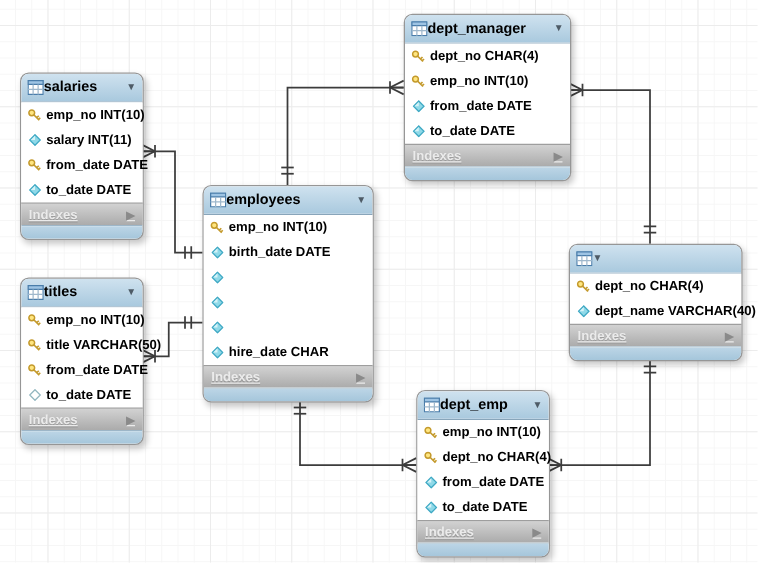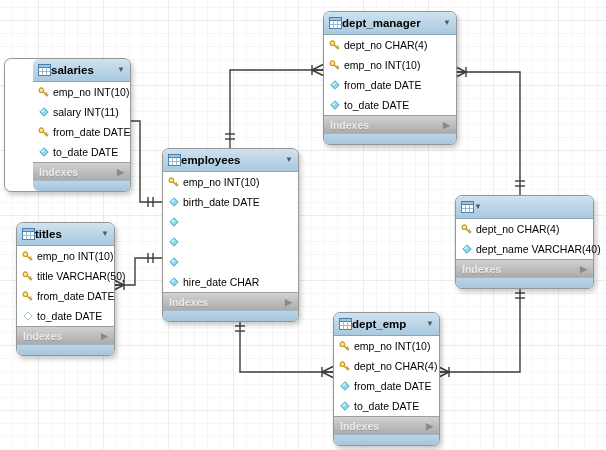--- a/index.html
+++ b/index.html
@@ -44,27 +44,28 @@
     background:linear-gradient(var(--table-header-gradient-top),var(--table-header-gradient-bottom));
     border-bottom:1px solid var(--header-separator);
     border-radius:6px 6px 0 0;
   }
   .ticon{display:inline-flex;flex:0 0 auto;}
   .ttitle{flex:1 1 auto;font-weight:bold;font-size:11.5px;white-space:nowrap;overflow:hidden;}
   .collapse{flex:0 0 auto;font-size:8px;color:#4e5b66;line-height:1;cursor:pointer;}
   .tbody{background:#ffffff;}
   .trow{height:20px;display:flex;align-items:center;gap:4px;padding:0 0 0 5px;white-space:nowrap;}
   .cicon{display:inline-flex;flex:0 0 auto;width:11px;justify-content:center;}
-  .cname{white-space:nowrap;}
+  .cname{white-space:nowrap;font-weight:bold;}
   .tindexes{
     height:17px;display:flex;align-items:center;justify-content:space-between;padding:0 6px;
     background:linear-gradient(var(--indexes-bar-top),var(--indexes-bar-bottom));
     border-top:1px solid #9e9e9e;
     color:var(--indexes-text);font-weight:bold;font-size:10.5px;
     text-shadow:0 1px 0 rgba(0,0,0,0.15);
+    text-decoration:underline;
   }
   .iarrow{color:#8a8a8a;font-size:9px;text-shadow:none;cursor:pointer;}
   .tfooter{
     height:10px;
     background:linear-gradient(var(--footer-gradient-top),var(--footer-gradient-bottom));
     border-top:1px solid #9db6c8;
     border-radius:0 0 6px 6px;
   }
 </style>
 </head>
@@ -120,21 +121,21 @@
       <g>
         <polyline points="520,284 520,372 438,372" fill="none" stroke="#3c3c3c" stroke-width="1.4"></polyline>
         <line x1="525" y1="293" x2="515" y2="293" stroke="#3c3c3c" stroke-width="1.4"></line>
         <line x1="525" y1="298" x2="515" y2="298" stroke="#3c3c3c" stroke-width="1.4"></line>
         <line x1="449" y1="372" x2="438" y2="366.5" stroke="#3c3c3c" stroke-width="1.4"></line>
         <line x1="449" y1="372" x2="438" y2="372" stroke="#3c3c3c" stroke-width="1.4"></line>
         <line x1="449" y1="372" x2="438" y2="377.5" stroke="#3c3c3c" stroke-width="1.4"></line>
         <line x1="449" y1="367" x2="449" y2="377" stroke="#3c3c3c" stroke-width="1.4"></line>
       </g>
     </svg>
-<div class="table" style="left: 4px; top: 58px; width: 97px; padding-left: 28px;">
+<div class="table" style="left: 16px; top: 58px; width: 97px;">
       <div class="thead">
         <span class="ticon">
           <svg width="13" height="12" viewBox="0 0 13 12">
             <rect x="0.5" y="0.5" width="12" height="11" fill="#ffffff" stroke="#4a7daa"></rect>
             <rect x="0.5" y="0.5" width="12" height="3" fill="#9ec4e4" stroke="#4a7daa"></rect>
             <line x1="4.5" y1="3.5" x2="4.5" y2="11.5" stroke="#9fb8cc"></line>
             <line x1="8.5" y1="3.5" x2="8.5" y2="11.5" stroke="#9fb8cc"></line>
             <line x1="0.5" y1="7.5" x2="12.5" y2="7.5" stroke="#9fb8cc"></line>
           </svg>
         </span>

